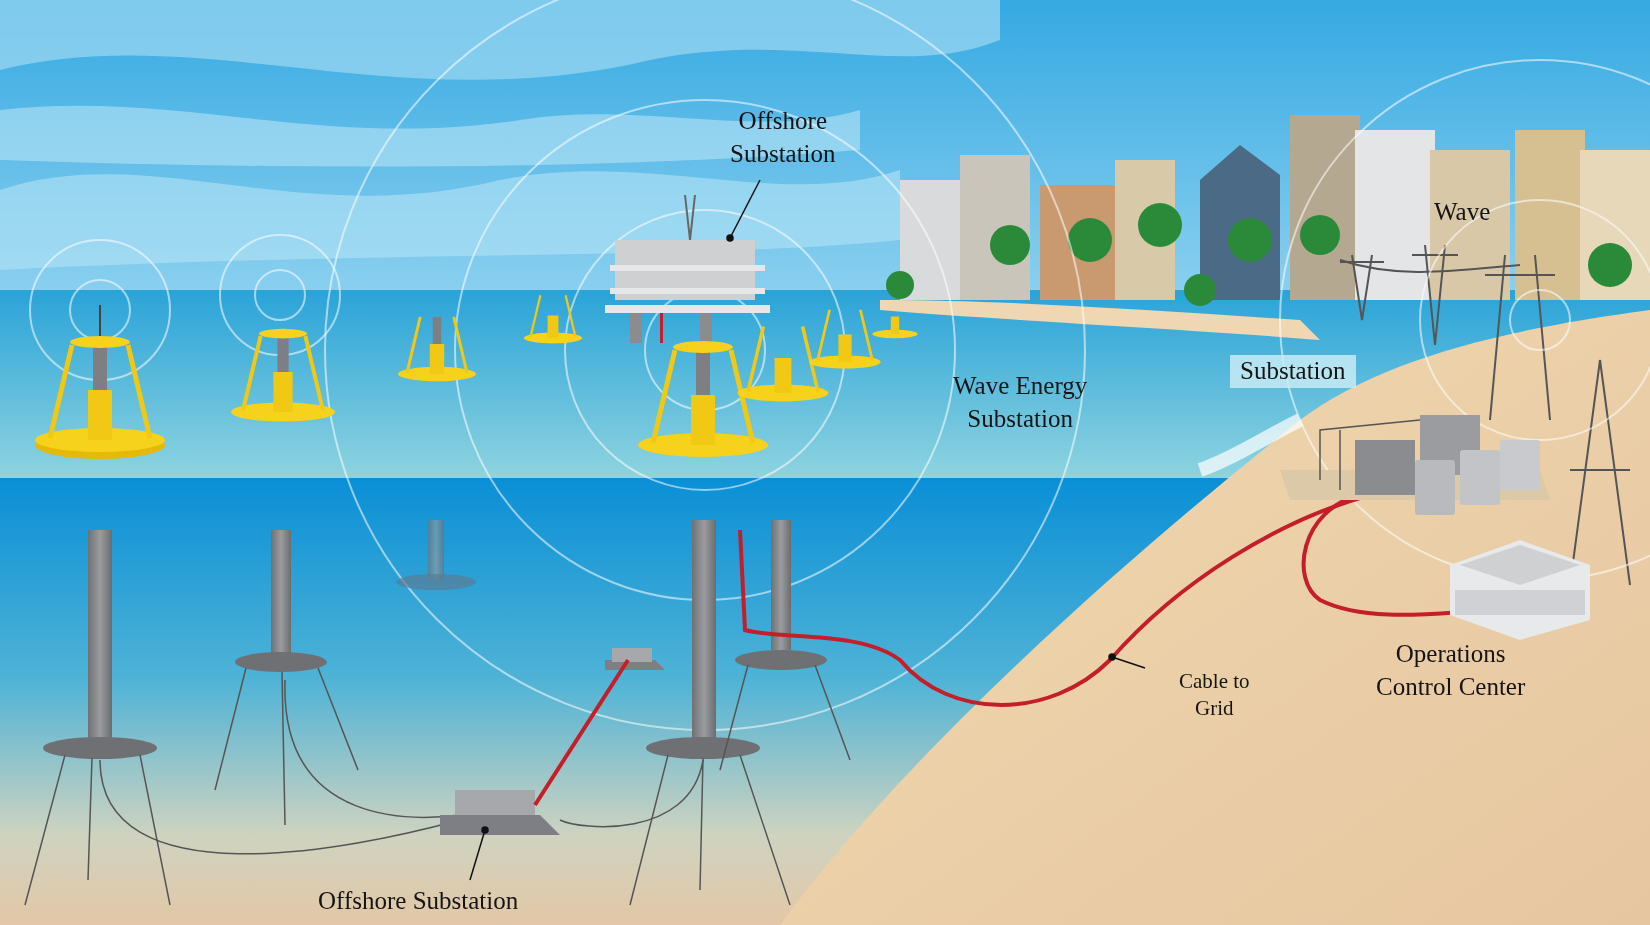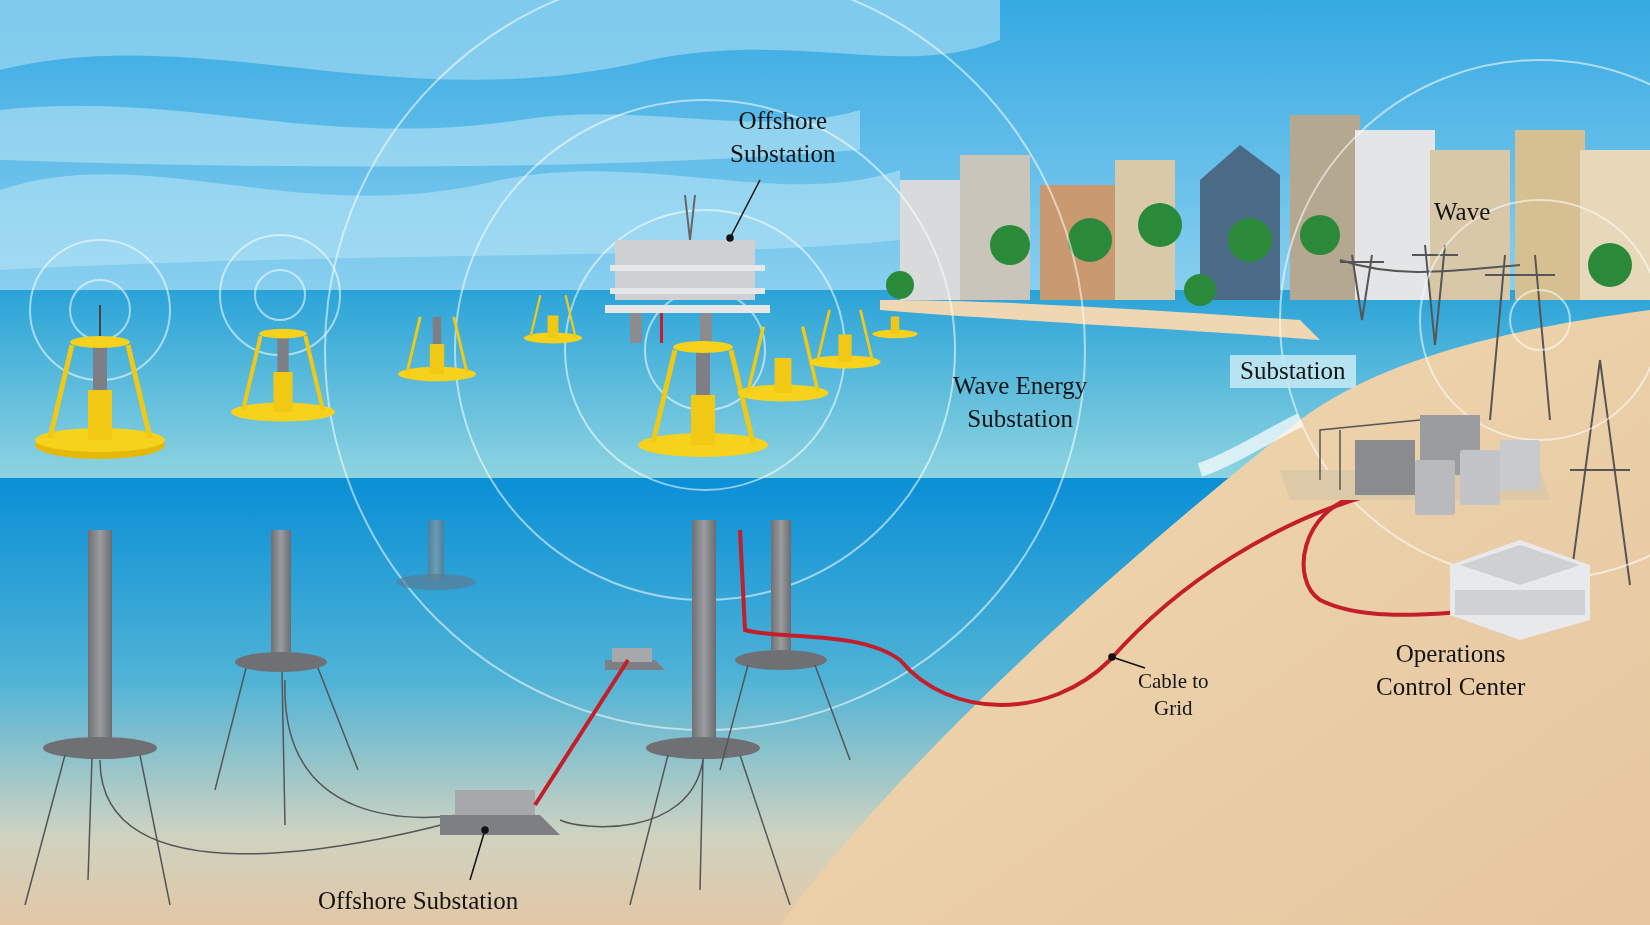--- a/index.html
+++ b/index.html
@@ -1,20 +1,20 @@
 <!DOCTYPE html>
 <html><head>
 <meta charset="utf-8">
 <style>
   html,body{margin:0;padding:0;}
   body{width:1650px;height:925px;overflow:hidden;background:#e6c9a8;}
   #scene{position:absolute;left:0;top:0;width:1650px;height:925px;}
   .callout{position:absolute;font-family:Liberation Serif, serif;color:#141414;text-align:center;line-height:1.3;white-space:nowrap;}
   .big{font-size:25px;}
-  .small{font-size:21px;}
+  .small{font-size:21px;margin-left:41px;}
   .badge{background:rgba(200,235,245,0.85);padding:0 10px;}
 </style>
 </head>
 <body>
 
 <svg id="scene" viewBox="0 0 1650 925" xmlns="http://www.w3.org/2000/svg">
   <defs>
     <linearGradient id="skyG" x1="0" y1="0" x2="0" y2="1">
       <stop offset="0" stop-color="#35a9e2"></stop>
       <stop offset="1" stop-color="#8fd2f0"></stop>

